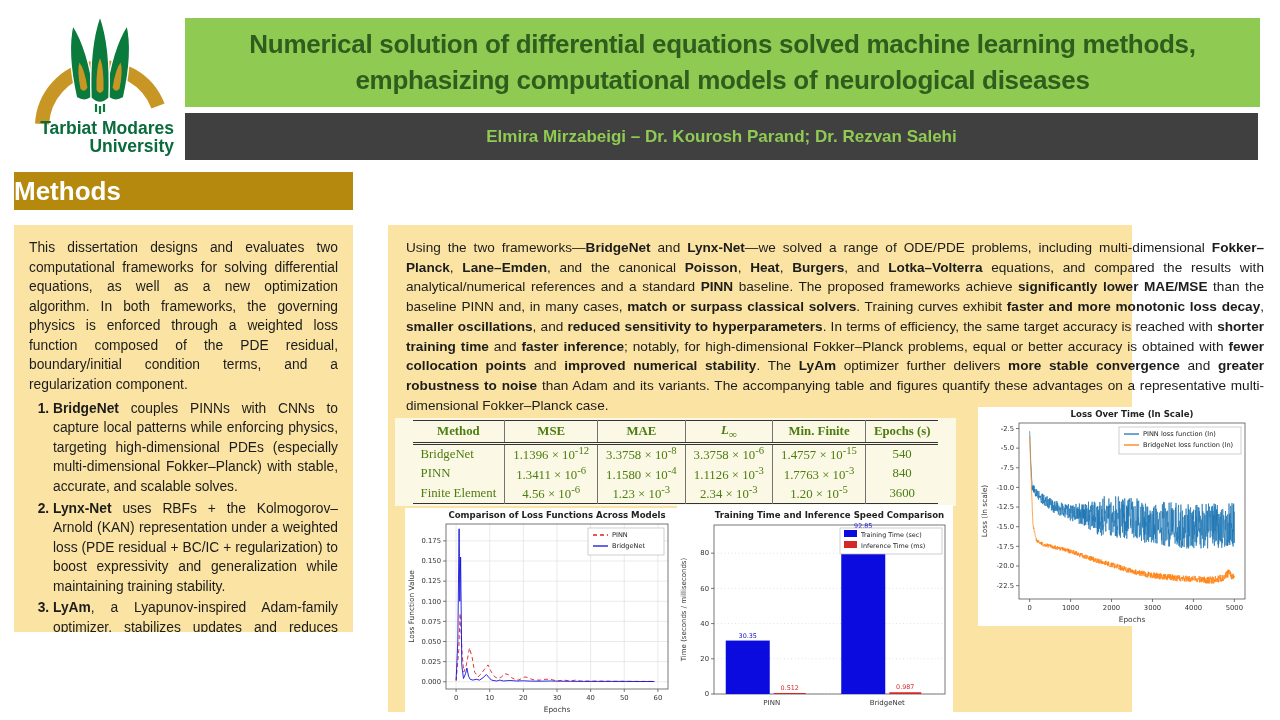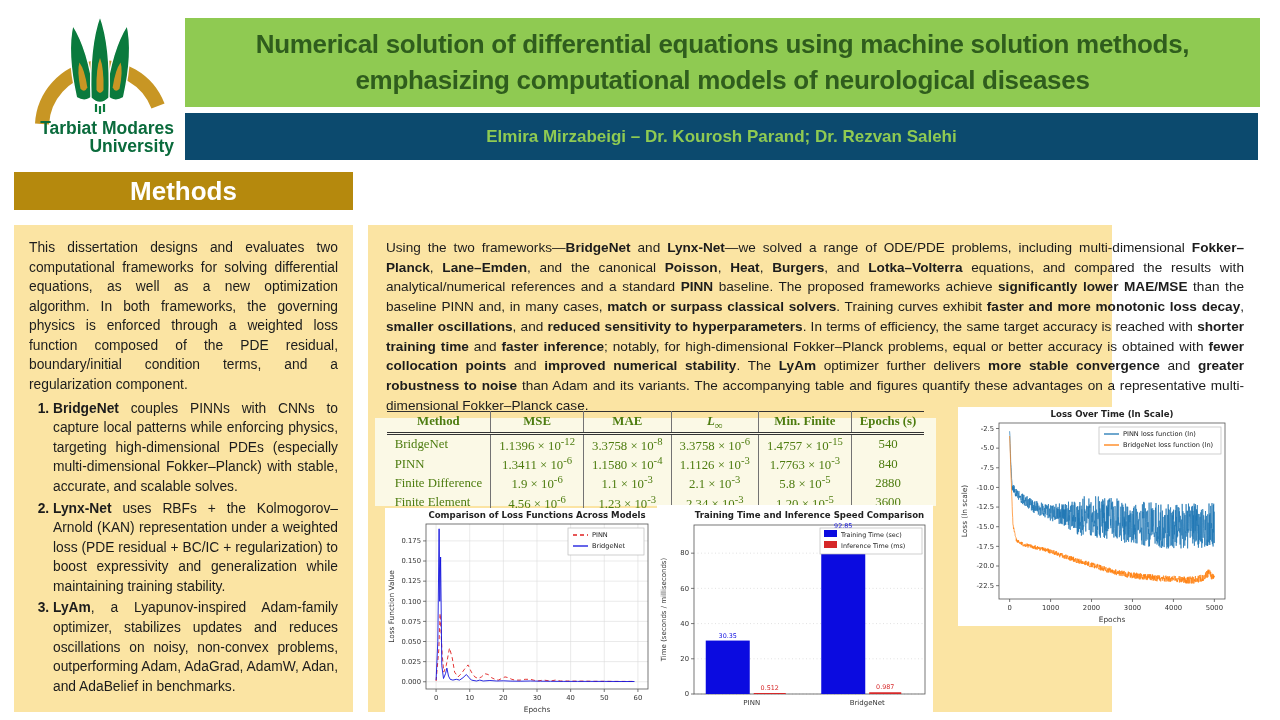--- a/index.html
+++ b/index.html
@@ -3,39 +3,39 @@
 <meta charset="utf-8">
 <style>
   html,body{margin:0;padding:0;background:#fff;}
   .poster{position:relative;width:1280px;height:720px;background:#ffffff;
           font-family:"Liberation Sans",sans-serif;overflow:hidden;}
 
   
   .title-block{position:absolute;left:185px;top:18px;width:1075px;height:89px;
     background:#8fca52;display:flex;flex-direction:column;align-items:center;justify-content:center;
     color:#2f5d1d;font-weight:bold;font-size:26px;line-height:1.35;text-align:center;letter-spacing:-0.3px;}
-  .authors-bar{position:absolute;left:185px;top:113px;width:1073px;height:47px;background:#0c4a6e;
+  .authors-bar{position:absolute;left:185px;top:113px;width:1073px;height:47px;background:#404040;
     display:flex;align-items:center;justify-content:center;color:#8fca52;font-weight:bold;font-size:17px;}
   .logo{position:absolute;left:22px;top:8px;width:158px;height:152px;}
 
   
   .sec-header{position:absolute;height:38px;background:#b5890d;display:flex;align-items:center;
-    justify-content:center;color:#ffffff;font-weight:bold;font-size:26px;}
+    justify-content:flex-start;color:#ffffff;font-weight:bold;font-size:26px;}
   .methods-header{left:14px;top:172px;width:339px;}
   .outcomes-header{left:368px;top:172px;width:894px;}
 
   
   .content-box{position:absolute;top:225px;background:#fbe4a3;color:#1c1c1c;}
-  .methods-box{left:14px;width:339px;height:487px;padding:13px 15px;box-sizing:border-box;
+  .methods-box{left:14px;width:339px;height:407px;padding:13px 15px;box-sizing:border-box;
     font-size:13.8px;line-height:1.42;text-align:justify;overflow:hidden;}
   .methods-box p{margin:0 0 4px 0;}
   .methods-box ol{margin:2px 0 0 0;padding-left:24px;}
   .methods-box li{margin-bottom:2px;text-align:justify;}
   .methods-box li::marker{font-weight:bold;}
-  .outcomes-box{left:368px;width:744px;height:487px;}
+  .outcomes-box{left:388px;width:744px;height:487px;}
   .outcomes-par{position:absolute;left:18px;top:13px;width:858px;font-size:13.6px;line-height:1.45;
     text-align:justify;}
 
   
   .table-fig{position:absolute;left:7px;top:193px;width:561px;height:88px;background:#fbf9e6;
     display:flex;align-items:center;justify-content:center;}
   table.results{border-collapse:collapse;font-family:"Liberation Serif",serif;font-size:12.8px;
     color:#4d7c0f;border-top:1.6px solid #333;border-bottom:1.6px solid #333;}
   table.results th{border-bottom:3px double #333;font-weight:bold;padding:2px 8px;white-space:nowrap;}
   table.results td{padding:0.5px 8px;white-space:nowrap;text-align:center;}
@@ -66,21 +66,21 @@
       </g>
       <path d="M 69 90 Q 67 38 78 8 Q 89 38 87 90 Q 78 99 69 90 Z" fill="#0a7a3d"></path>
       <path d="M 74.5 82 Q 74 60 78 50 Q 82 60 81.5 82 Q 78 88 74.5 82 Z" fill="#c89624" stroke="none"></path>
       <path d="M 74 96 L 74 104 M 78 98 L 78 106 M 82 96 L 82 104" stroke="#0a7a3d" stroke-width="2.2" fill="none"></path>
     </g>
     <text x="152" y="126" text-anchor="end" font-family="Liberation Sans, sans-serif" font-size="17.5" font-weight="bold" fill="#0a6b3c">Tarbiat Modares</text>
     <text x="152" y="144" text-anchor="end" font-family="Liberation Sans, sans-serif" font-size="17.5" font-weight="bold" fill="#0a6b3c">University</text>
   </svg>
 
   <div class="title-block">
-    <div>Numerical solution of differential equations using machine solution methods,</div>
+    <div>Numerical solution of differential equations solved machine learning methods,</div>
     <div>emphasizing computational models of neurological diseases</div>
   </div>
   <div class="authors-bar">
     <span>Elmira Mirzabeigi – Dr. Kourosh Parand; Dr. Rezvan Salehi</span>
   </div>
 
   <div class="sec-header methods-header">
     <span>Methods</span>
   </div>
   <div class="content-box methods-box">
@@ -116,28 +116,20 @@
               <td>1.4757 × 10<sup>-15</sup></td>
               <td>540</td>
             </tr>
             <tr>
               <td>PINN</td>
               <td>1.3411 × 10<sup>-6</sup></td>
               <td>1.1580 × 10<sup>-4</sup></td>
               <td>1.1126 × 10<sup>-3</sup></td>
               <td>1.7763 × 10<sup>-3</sup></td>
               <td>840</td>
-            </tr>
-            <tr>
-              <td>Finite Difference</td>
-              <td>1.9 × 10<sup>-6</sup></td>
-              <td>1.1 × 10<sup>-3</sup></td>
-              <td>2.1 × 10<sup>-3</sup></td>
-              <td>5.8 × 10<sup>-5</sup></td>
-              <td>2880</td>
             </tr>
             <tr>
               <td>Finite Element</td>
               <td>4.56 × 10<sup>-6</sup></td>
               <td>1.23 × 10<sup>-3</sup></td>
               <td>2.34 × 10<sup>-3</sup></td>
               <td>1.20 × 10<sup>-5</sup></td>
               <td>3600</td>
             </tr>
           </tbody>

